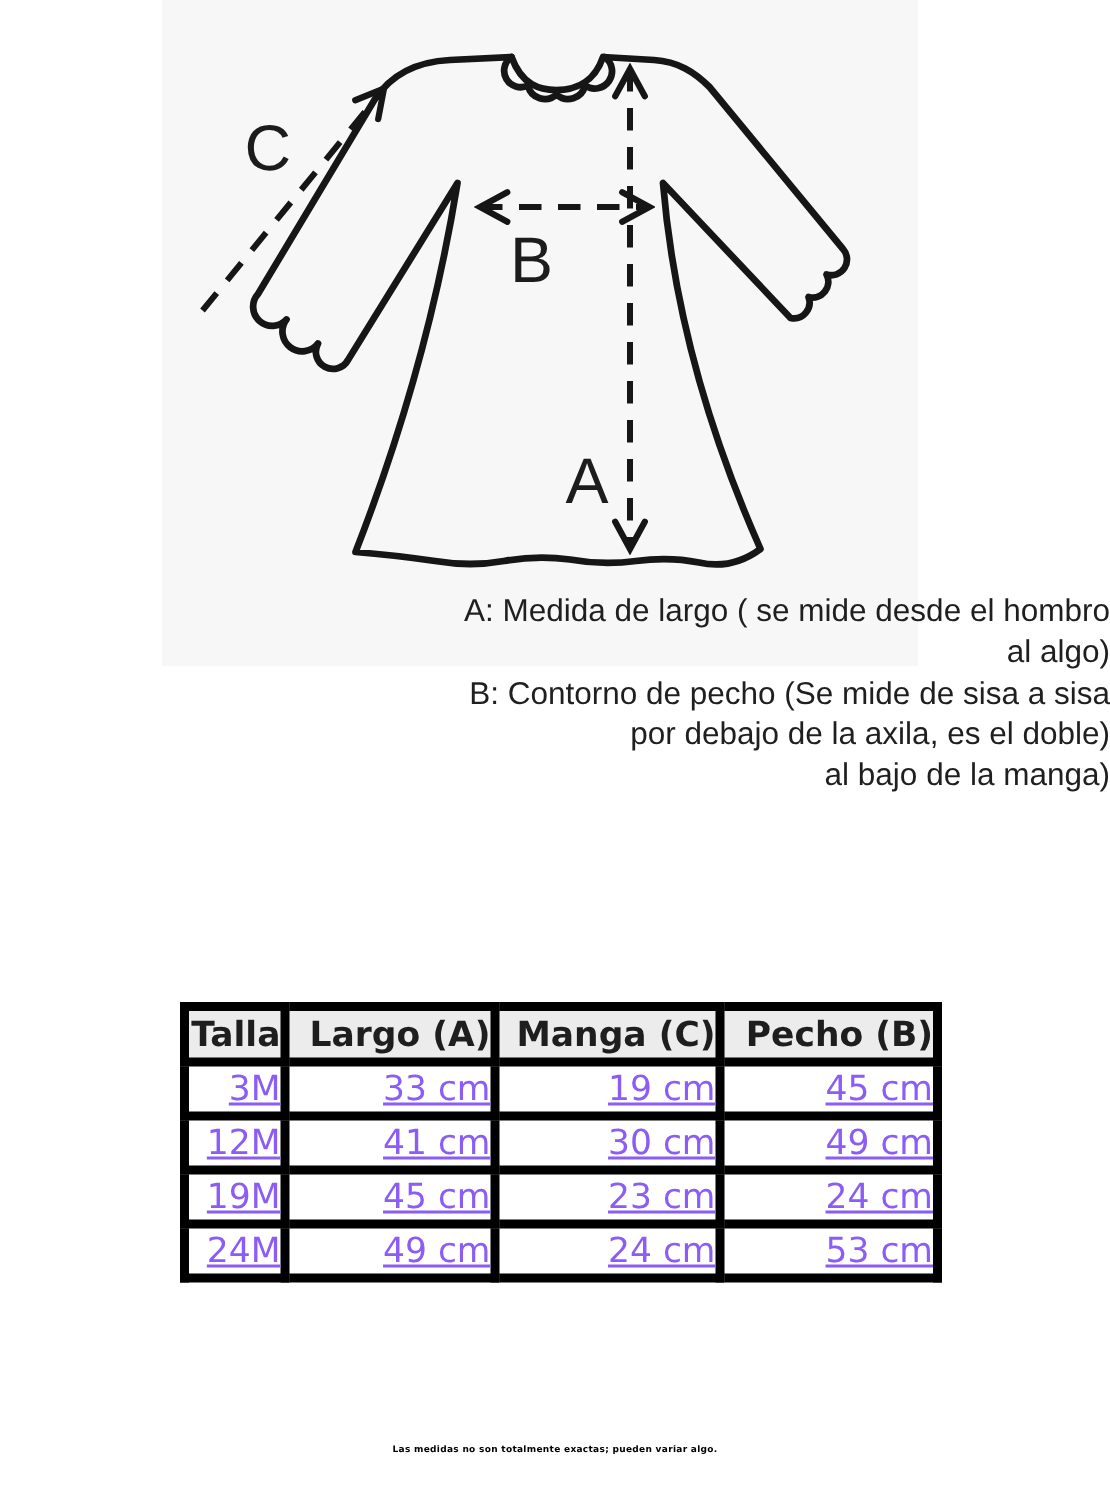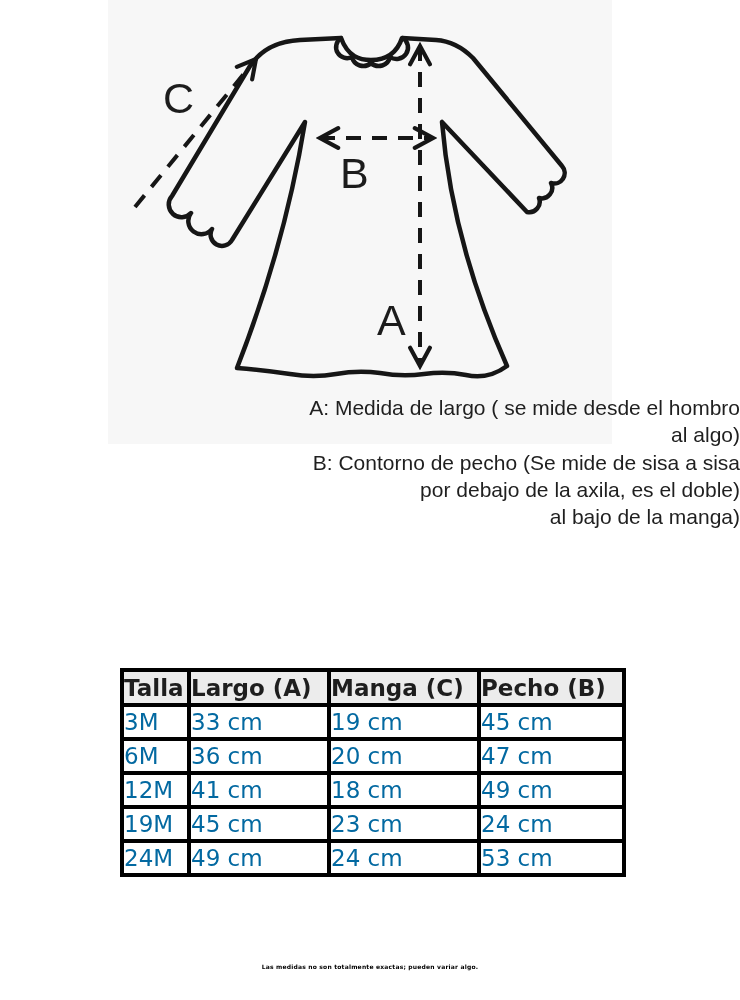--- a/index.html
+++ b/index.html
@@ -52,36 +52,37 @@
     left: 120px; top: 668px;
   }
   table.size-table {
     border-collapse: collapse;
     table-layout: fixed;
     width: 502px;
     background: #ffffff;
     font-family: "DejaVu Sans", sans-serif;
   }
   table.size-table th, table.size-table td {
-    border: 4px solid #000000;
-    text-align: left;
+    border: 6px solid #000000;
+    text-align: right;
     vertical-align: middle;
     padding: 0;
   }
   table.size-table th {
     background: #ececec;
     font-size: 23px;
     font-weight: bold;
     color: #1e1e1e;
     height: 31px;
   }
   table.size-table td {
     font-size: 23px;
-    color: #0369a1;
+    color: #8b5cf6;
     height: 30px;
+    text-decoration: underline;
   }
   #footnote {
     position: absolute;
     left: 0; top: 963px; width: 740px;
     text-align: center;
     font-family: "DejaVu Sans", sans-serif;
     font-size: 6px;
     font-weight: bold;
     letter-spacing: 0.2px;
     color: #000000;
@@ -170,29 +171,23 @@
         </tr>
       </thead>
       <tbody>
         <tr>
           <td>3M</td>
           <td>33 cm</td>
           <td>19 cm</td>
           <td>45 cm</td>
         </tr>
         <tr>
-          <td>6M</td>
-          <td>36 cm</td>
-          <td>20 cm</td>
-          <td>47 cm</td>
-        </tr>
-        <tr>
           <td>12M</td>
           <td>41 cm</td>
-          <td>18 cm</td>
+          <td>30 cm</td>
           <td>49 cm</td>
         </tr>
         <tr>
           <td>19M</td>
           <td>45 cm</td>
           <td>23 cm</td>
           <td>24 cm</td>
         </tr>
         <tr>
           <td>24M</td>

